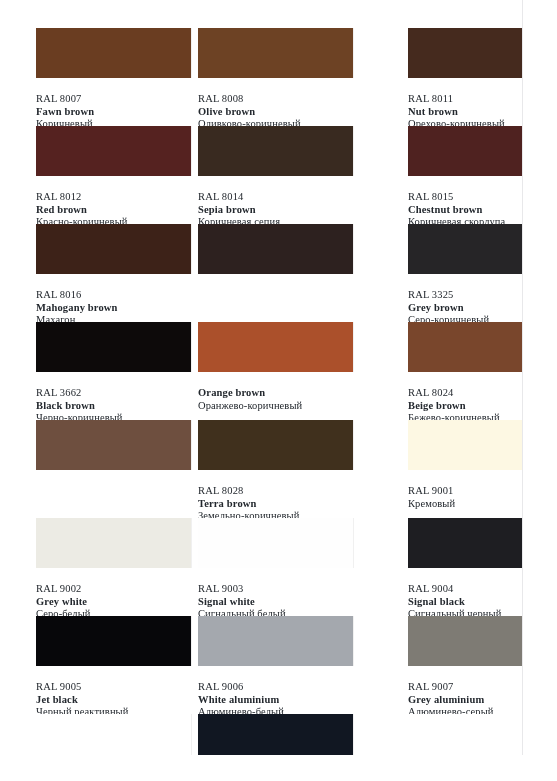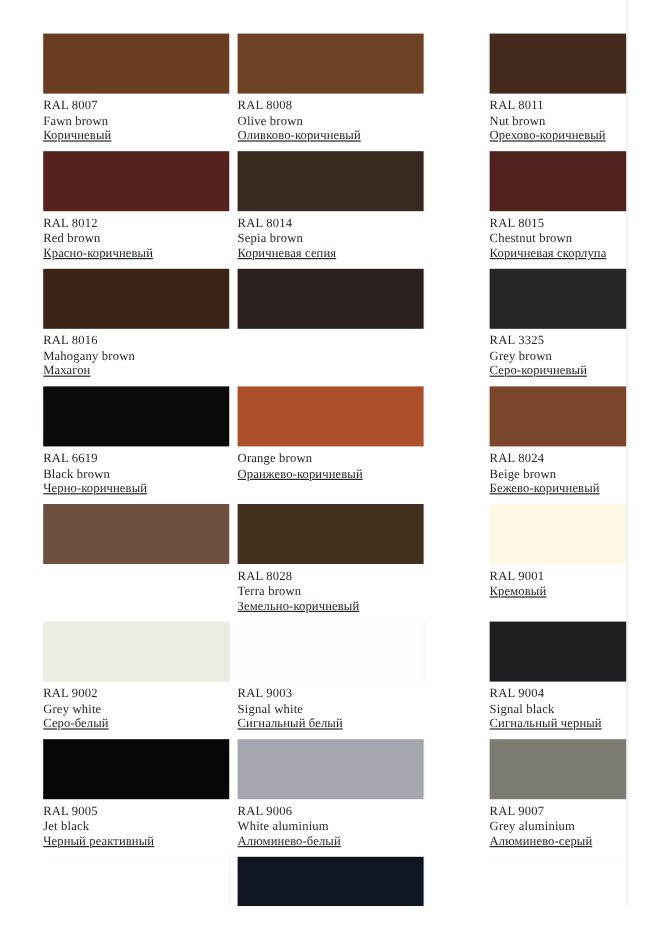--- a/index.html
+++ b/index.html
@@ -73,42 +73,42 @@
     width: 155px;
     height: 50px;
     display: block;
   }
   
   .swatch.edged {
     box-shadow: 1px 0 0 rgba(0,0,0,0.06);
   }
 
   .labels {
-    padding-top: 5px;
+    padding-top: 15px;
     line-height: 1.20;
   }
 
   .ral-code {
     font-size: 10.5px;
     color: #23282e;
     letter-spacing: 0.15px;
     white-space: nowrap;
   }
   .name-en {
     font-size: 10.5px;
     color: #23282e;
     letter-spacing: 0.15px;
     white-space: nowrap;
+    font-weight: bold;
   }
   .name-ru {
     font-size: 10.5px;
     color: #23282e;
     letter-spacing: 0.1px;
     white-space: nowrap;
-    text-decoration: underline;
   }
 
   .cell.empty .swatch {
     background: #ffffff;
   }
   .cell.empty .labels {
     visibility: hidden;
   }
 </style>
 </head>
@@ -186,21 +186,21 @@
             <div class="ral-code">RAL 3325</div>
             <div class="name-en">Grey brown</div>
             <div class="name-ru">Серо-коричневый</div>
           </div>
         </div>
       </div>
       <div class="row">
         <div class="cell">
           <div class="swatch edged" style="background: rgb(13, 10, 10);"></div>
           <div class="labels">
-            <div class="ral-code">RAL 6619</div>
+            <div class="ral-code">RAL 3662</div>
             <div class="name-en">Black brown</div>
             <div class="name-ru">Черно-коричневый</div>
           </div>
         </div>
         <div class="cell">
           <div class="swatch edged" style="background: rgb(171, 80, 43);"></div>
           <div class="labels">
             <div class="name-en">Orange brown</div>
             <div class="name-ru">Оранжево-коричневый</div>
           </div>

